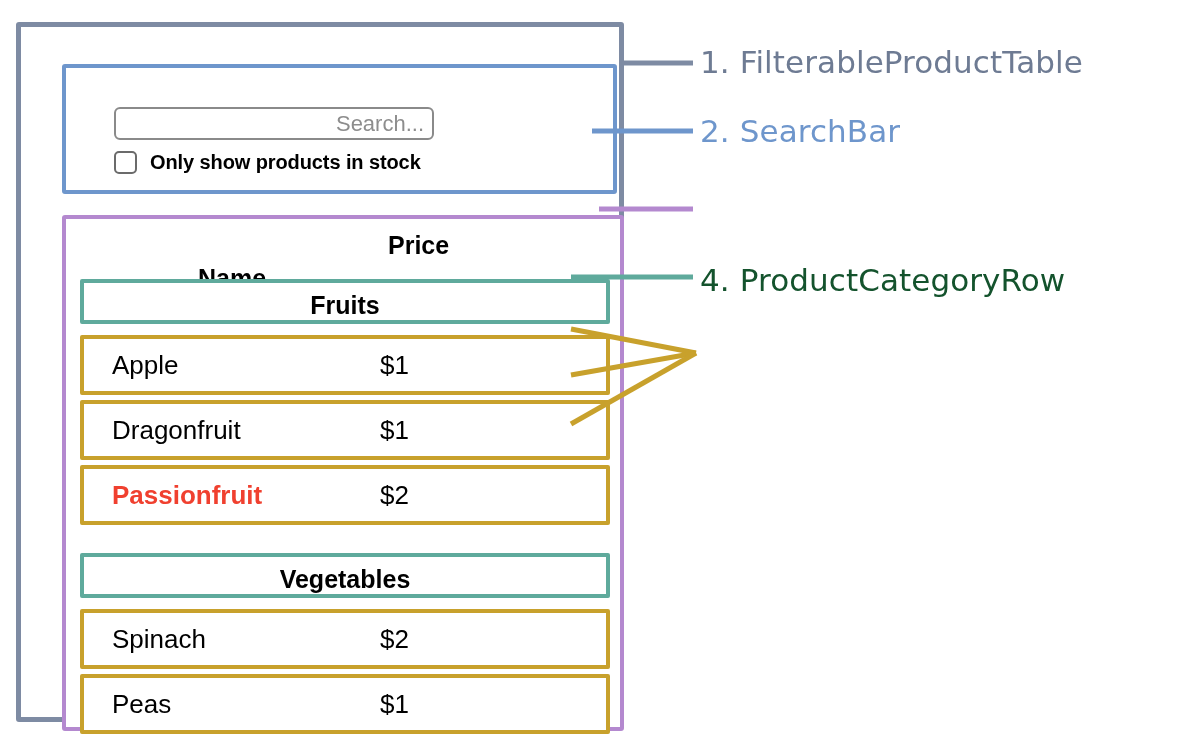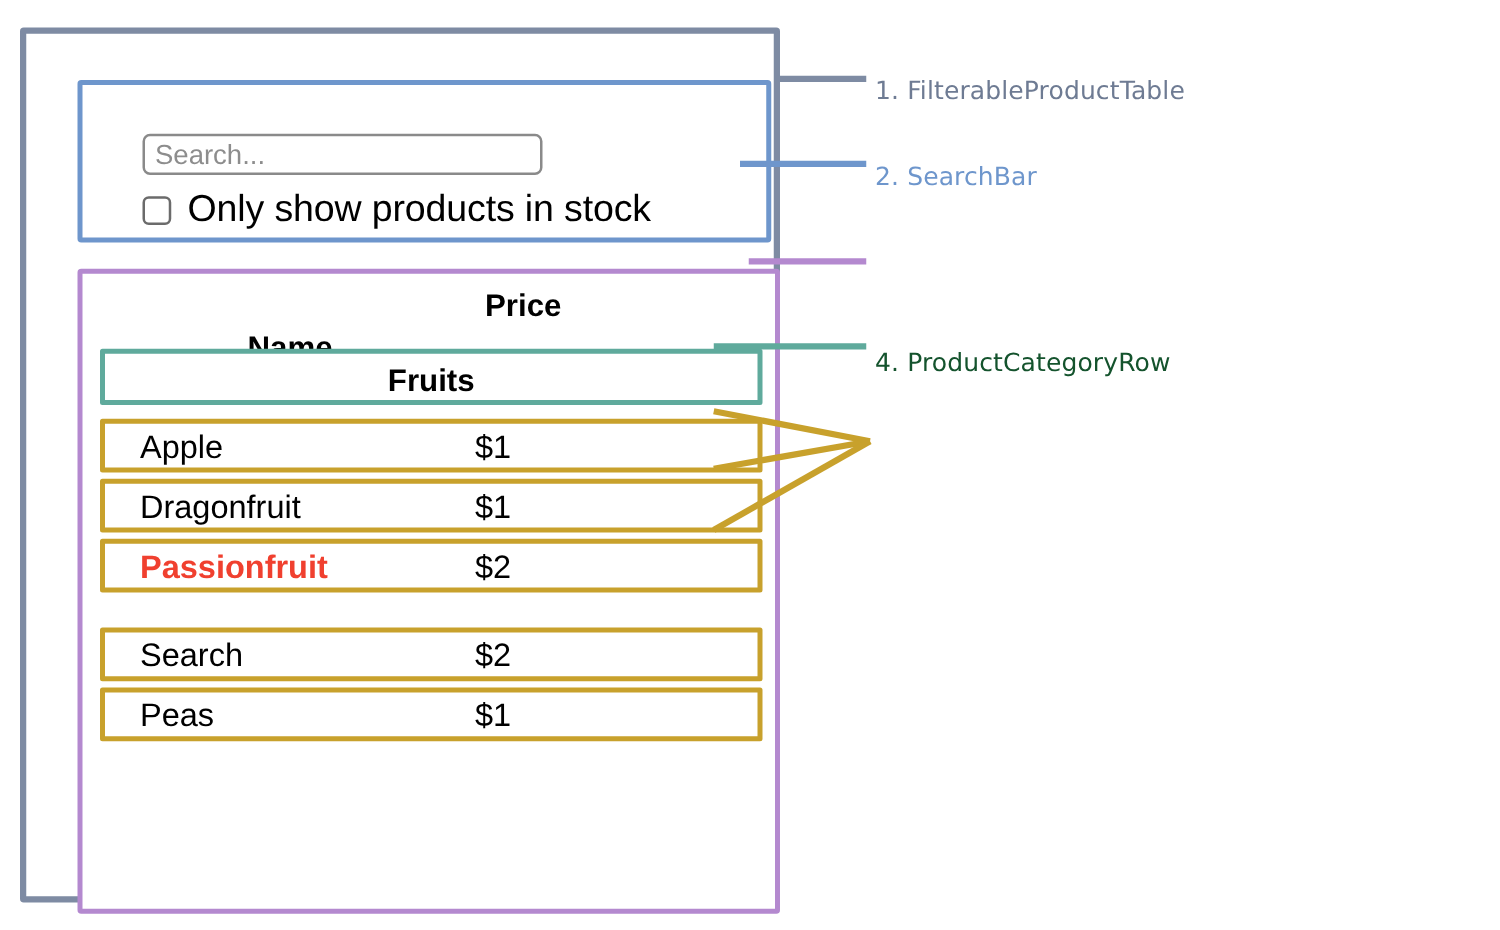--- a/index.html
+++ b/index.html
@@ -53,20 +53,21 @@
     border: 2px solid #8a8a8a;
     border-radius: 6px;
     box-sizing: border-box;
     background: #ffffff;
     font-family: "Liberation Sans", sans-serif;
     font-size: 22px;
     color: #8d8d8d;
     padding: 0 8px;
     line-height: 29px;
     outline: none;
+    text-align: right;
   }
   .search-input::placeholder { color: #8d8d8d; opacity: 1; }
 
   .check-row {
     position: absolute;
     left: 48px;
     top: 83px;
     display: flex;
     align-items: center;
     gap: 13px;
@@ -74,24 +75,25 @@
   .checkbox {
     width: 23px;
     height: 23px;
     border: 2px solid #6b6b6b;
     border-radius: 5px;
     background: #fff;
     box-sizing: border-box;
     flex: 0 0 auto;
   }
   .check-label {
-    font-size: 30px;
+    font-size: 20px;
     color: #000;
     white-space: nowrap;
     letter-spacing: -0.1px;
+    font-weight: bold;
   }
 
   
   .producttable-box {
     position: absolute;
     left: 41px;
     top: 188px;
     width: 562px;
     height: 516px;
     border: 4px solid #b489cf;
@@ -134,21 +136,21 @@
     justify-content: center;
     margin-bottom: 11px;
   }
   .cat-row .cat-label {
     font-size: 25px;
     font-weight: bold;
     color: #000;
   }
 
   .prod-row {
-    height: 43px;
+    height: 60px;
     border: 4px solid #c8a12c;
     border-radius: 2px;
     box-sizing: border-box;
     background: #fff;
     position: relative;
     margin-bottom: 5px;
   }
   .prod-row .p-name {
     position: absolute;
     left: 28px;
@@ -173,24 +175,23 @@
   
   .anno-svg {
     position: absolute;
     left: 0; top: 0;
     width: 1200px; height: 744px;
     pointer-events: none;
   }
   .anno-label {
     position: absolute;
     font-family: "DejaVu Sans", sans-serif;
-    font-size: 20px;
+    font-size: 31px;
     white-space: nowrap;
     letter-spacing: 0.1px;
-    margin-top: 16px;
   }
   .lbl-1 { left: 700px; top: 44px;  color: #6e7b93; }
   .lbl-2 { left: 700px; top: 113px; color: #6e96cc; }
   .lbl-3 { left: 700px; top: 190px; color: #a87ac4; }
   .lbl-4 { left: 700px; top: 262px; color: #14532d; }
   .lbl-5 { left: 700px; top: 334px; color: #8c6d1f; }
 </style>
 </head>
 <body>
 
@@ -227,23 +228,26 @@
           <span class="p-name">Dragonfruit</span>
           <span class="p-price">$1</span>
         </div>
         <div class="prod-row">
           <span class="p-name oos">Passionfruit</span>
           <span class="p-price">$2</span>
         </div>
 
         <div class="group-gap"></div>
 
-
-        <div class="prod-row">
-          <span class="p-name">Search</span>
+        <div class="cat-row">
+          <span class="cat-label">Vegetables</span>
+        </div>
+
+        <div class="prod-row">
+          <span class="p-name">Spinach</span>
           <span class="p-price">$2</span>
         </div>
         <div class="prod-row">
           <span class="p-name">Peas</span>
           <span class="p-price">$1</span>
         </div>
 
       </div>
     </div>
   </div>

